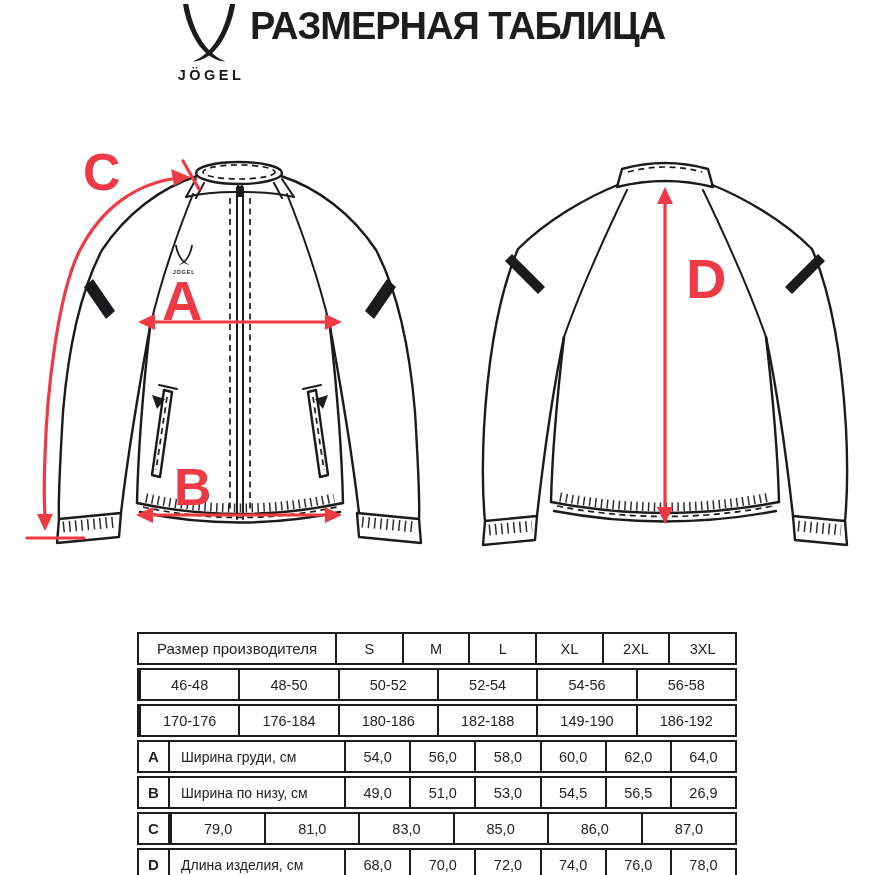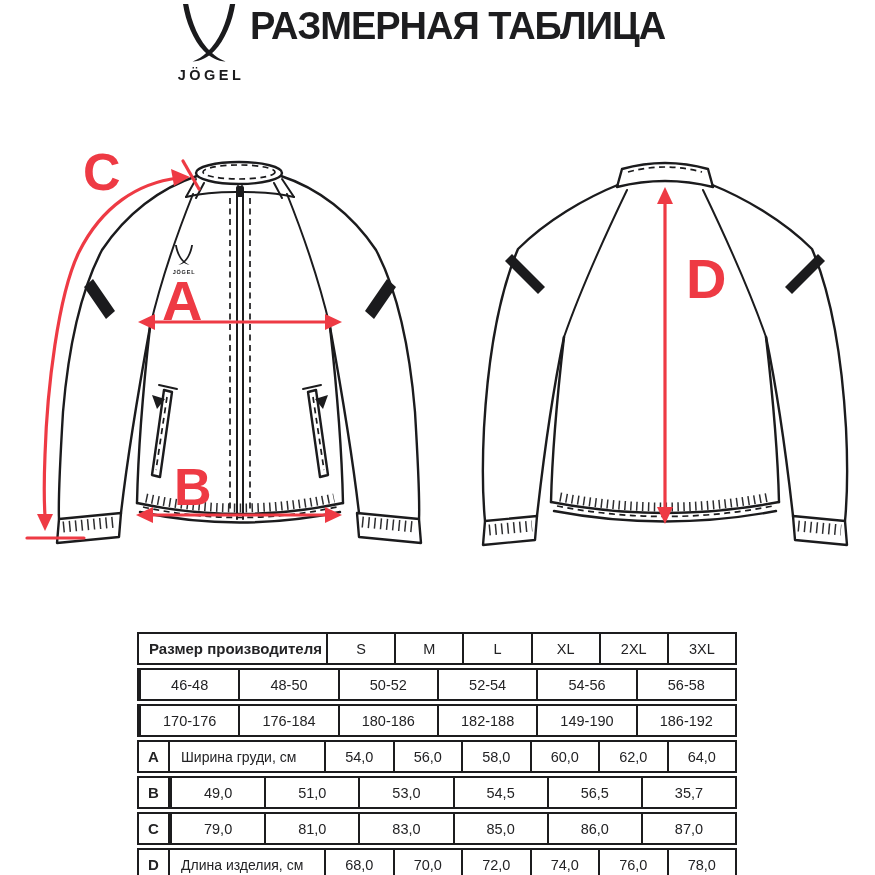--- a/index.html
+++ b/index.html
@@ -36,23 +36,23 @@
   .size-table{position:absolute;left:137px;top:632px;width:600px;}
   .trow{
     display:flex;height:33px;box-sizing:border-box;background:#fff;
     border:2px solid #1c1c1e;margin-top:3px;align-items:stretch;
   }
   .trow:first-child{margin-top:0;}
   .cell{
     display:flex;align-items:center;justify-content:center;
     box-sizing:border-box;font-size:15px;color:#232325;white-space:nowrap;
   }
-  .cell.lab-wide{width:181px;flex:none;font-weight:700;margin-left:6px;}
+  .cell.lab-wide{width:196px;flex:none;font-weight:400;}
   .cell.letter{width:31px;flex:none;font-weight:700;border-right:2px solid #1c1c1e;}
-  .cell.lab-narrow{width:154px;flex:none;justify-content:flex-start;padding-left:11px;font-size:14px;}
+  .cell.lab-narrow{width:174px;flex:none;justify-content:flex-start;padding-left:11px;font-size:14px;}
   .cell.val{flex:1 1 0;border-left:2px solid #1c1c1e;font-size:14.5px;}
 </style>
 </head>
 <body>
 
 <svg class="header-logo" viewBox="0 0 92 82" aria-hidden="true">
   <g transform="translate(20,2) scale(0.87)">
     <path class="inkfill" d="M6,0 C10,22 18,42 33,56 C37,60 43,64 49,66 C40,66 31,61 24,54 C12,42 3,20 0,0 Z"></path>
     <path class="inkfill" d="M54,0 C50,22 42,42 27,56 C23,60 17,64 11,66 C20,66 29,61 36,54 C48,42 57,20 60,0 Z"></path>
   </g>
@@ -214,26 +214,27 @@
       <div class="cell lab-narrow">Ширина груди, см</div>
       <div class="cell val">54,0</div>
       <div class="cell val">56,0</div>
       <div class="cell val">58,0</div>
       <div class="cell val">60,0</div>
       <div class="cell val">62,0</div>
       <div class="cell val">64,0</div>
     </div>
     <div class="trow">
       <div class="cell letter">B</div>
+      <div class="cell lab-narrow">Ширина по низу, см</div>
       <div class="cell val">49,0</div>
       <div class="cell val">51,0</div>
       <div class="cell val">53,0</div>
       <div class="cell val">54,5</div>
       <div class="cell val">56,5</div>
-      <div class="cell val">35,7</div>
+      <div class="cell val">26,9</div>
     </div>
     <div class="trow">
       <div class="cell letter">C</div>
       <div class="cell val">79,0</div>
       <div class="cell val">81,0</div>
       <div class="cell val">83,0</div>
       <div class="cell val">85,0</div>
       <div class="cell val">86,0</div>
       <div class="cell val">87,0</div>
     </div>

